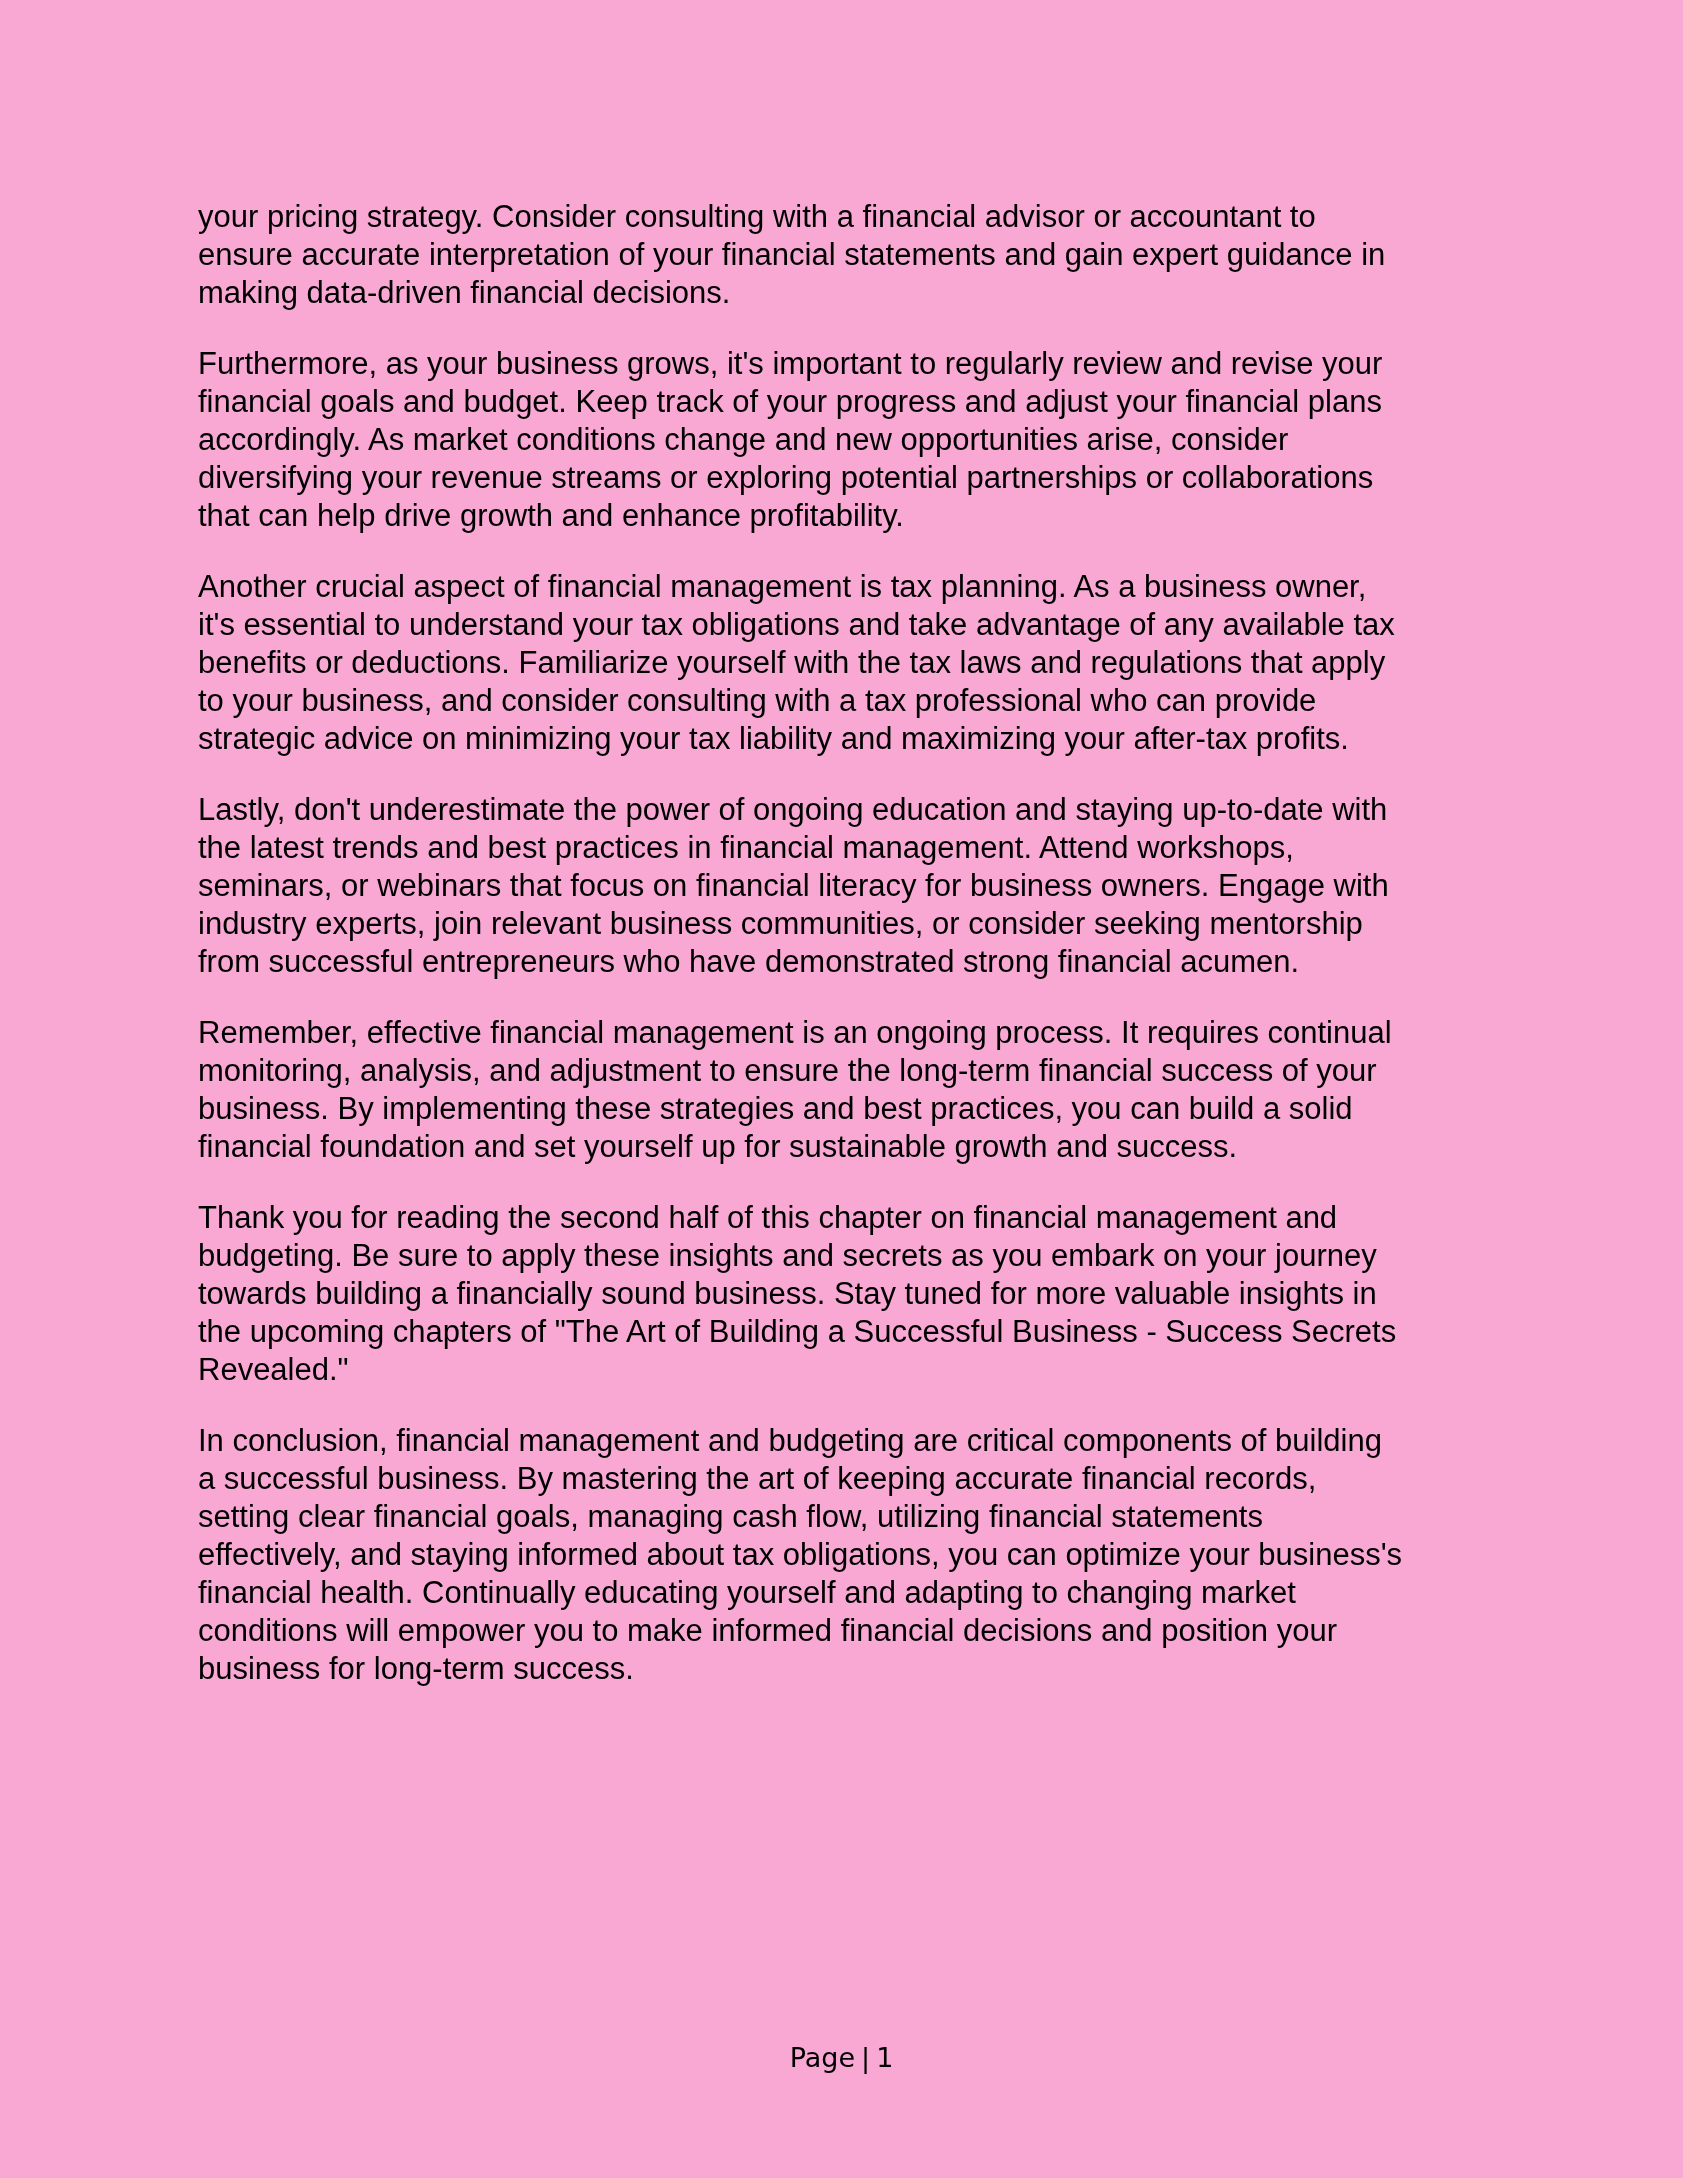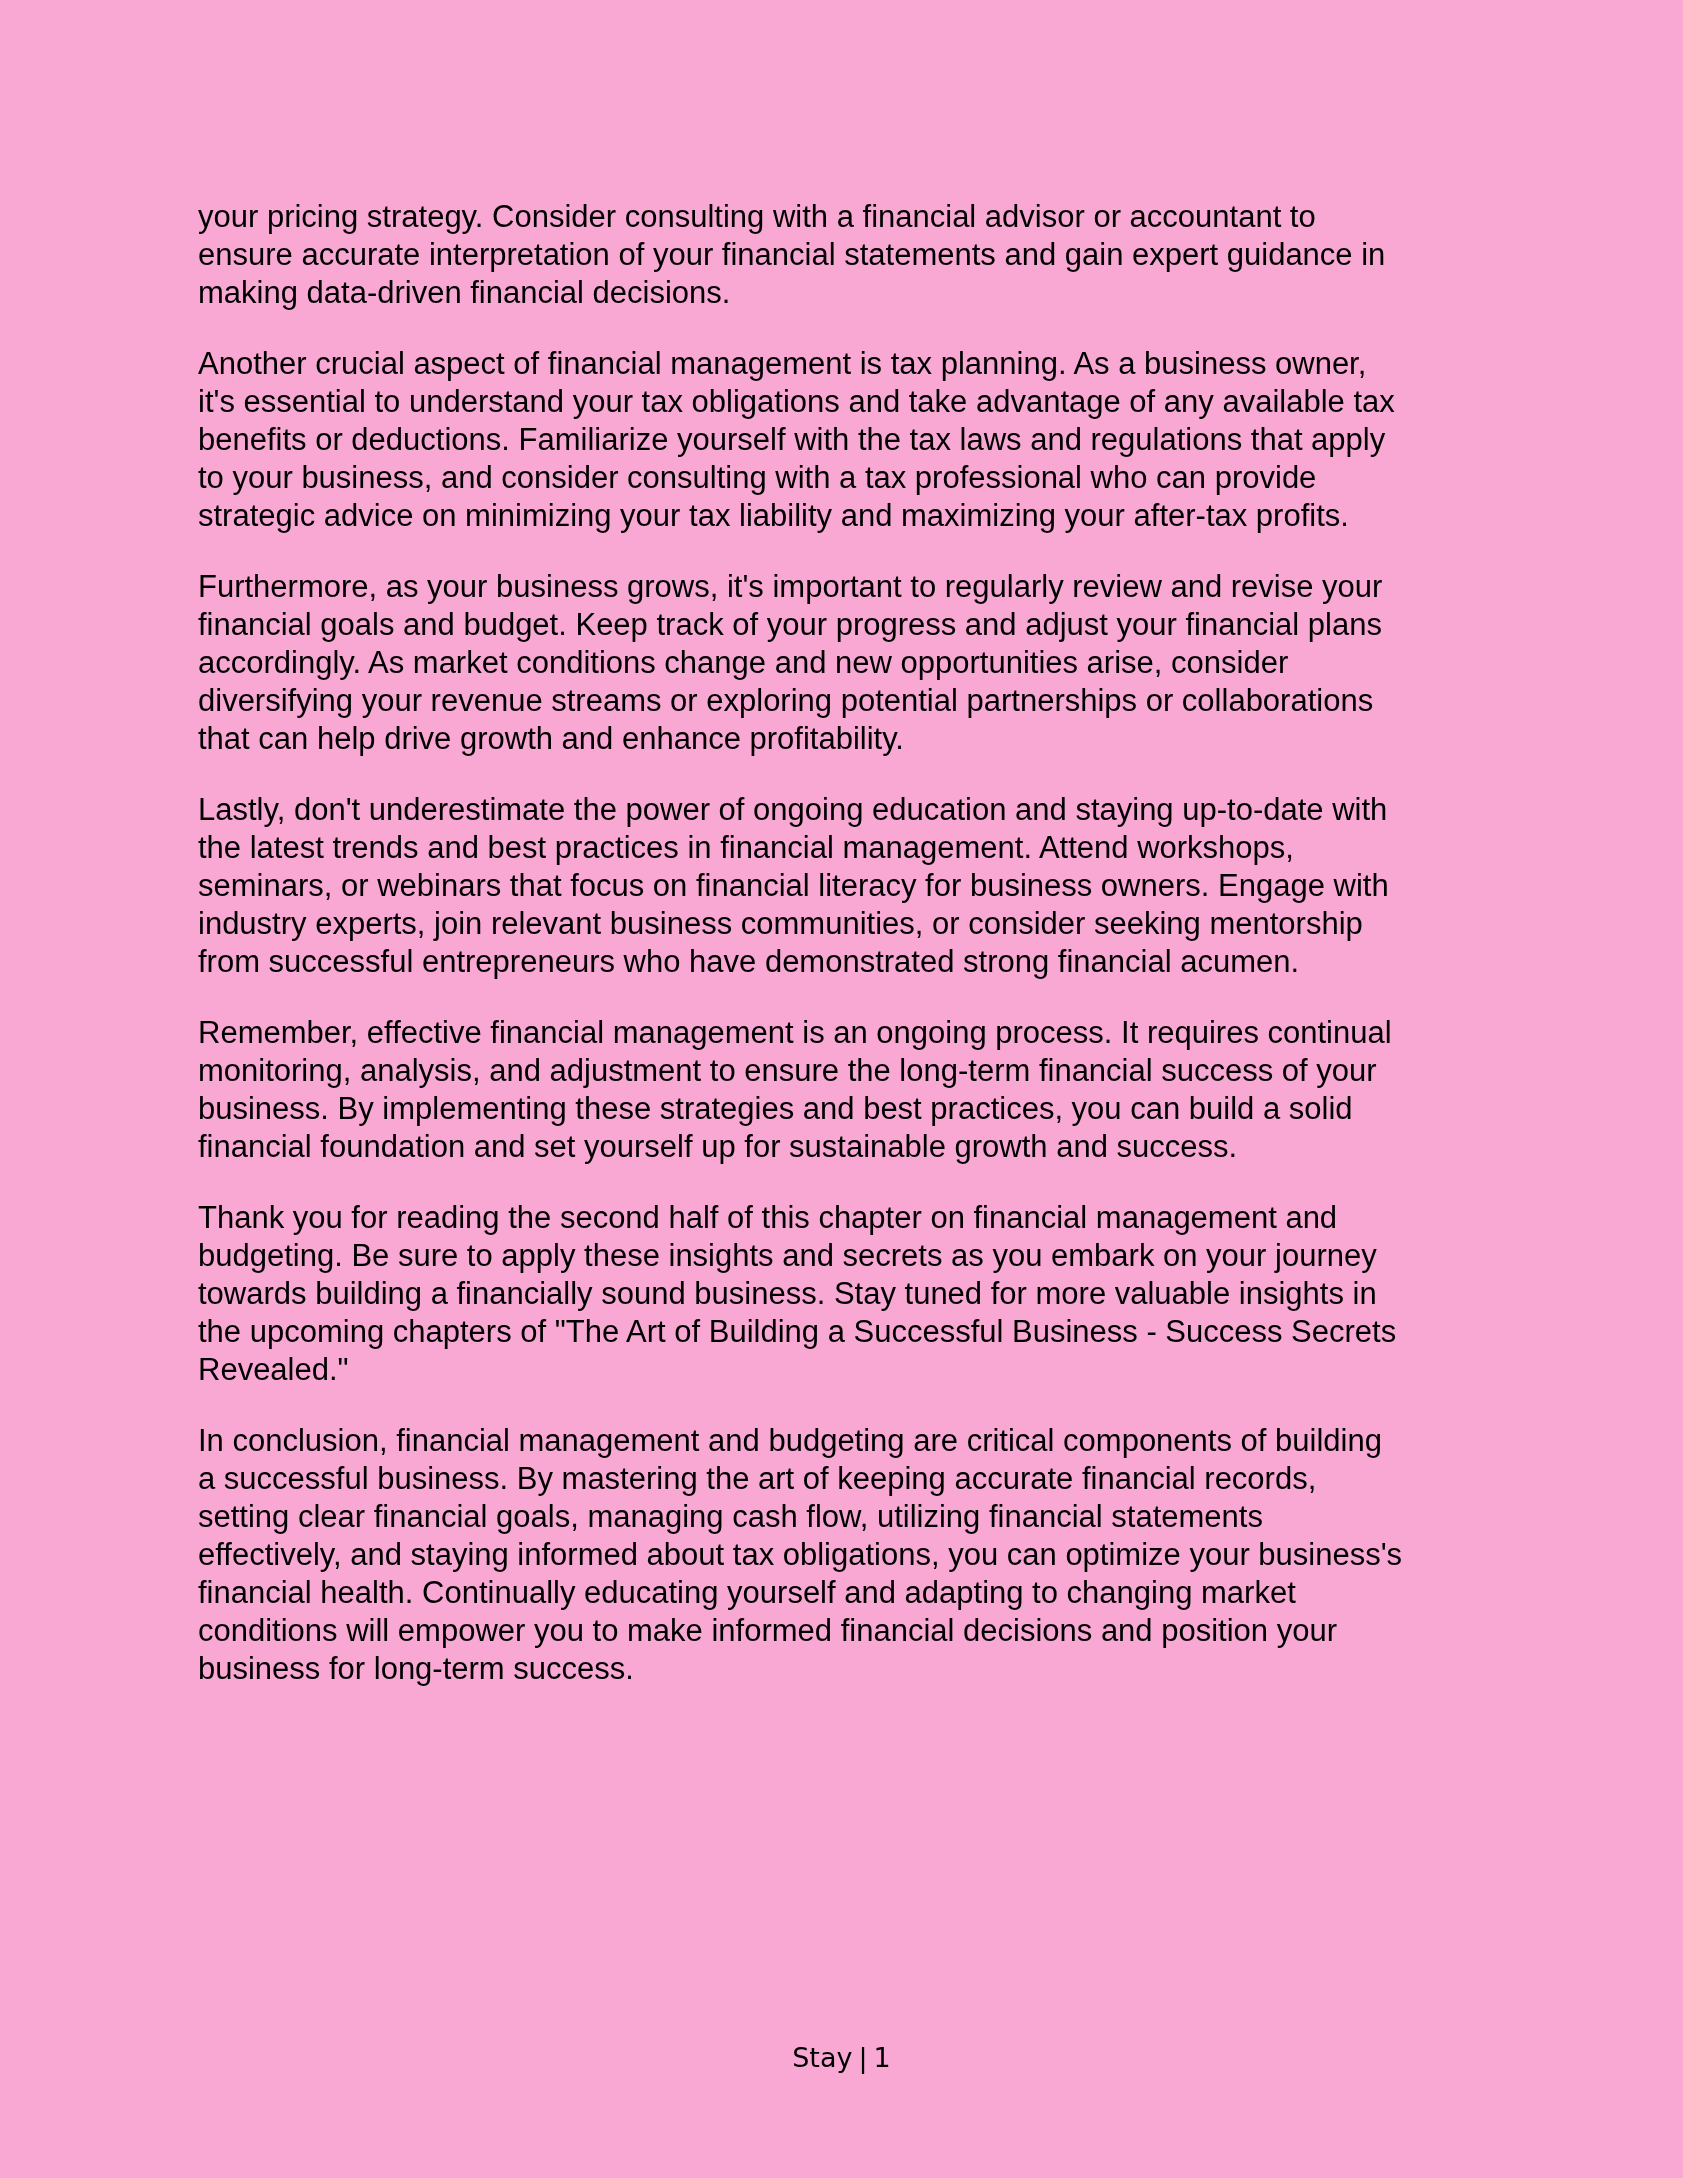--- a/index.html
+++ b/index.html
@@ -47,30 +47,30 @@
     .footer .sep { padding: 0 6px; }
   </style>
 </head>
 <body>
 
 <div class="page">
   <div class="content">
     <p class="para">your pricing strategy. Consider consulting with a financial advisor or accountant to
 ensure accurate interpretation of your financial statements and gain expert guidance in
 making data-driven financial decisions.</p>
+    <p class="para">Furthermore, as your business grows, it's important to regularly review and revise your
+financial goals and budget. Keep track of your progress and adjust your financial plans
+accordingly. As market conditions change and new opportunities arise, consider
+diversifying your revenue streams or exploring potential partnerships or collaborations
+that can help drive growth and enhance profitability.</p>
     <p class="para">Another crucial aspect of financial management is tax planning. As a business owner,
 it's essential to understand your tax obligations and take advantage of any available tax
 benefits or deductions. Familiarize yourself with the tax laws and regulations that apply
 to your business, and consider consulting with a tax professional who can provide
 strategic advice on minimizing your tax liability and maximizing your after-tax profits.</p>
-    <p class="para">Furthermore, as your business grows, it's important to regularly review and revise your
-financial goals and budget. Keep track of your progress and adjust your financial plans
-accordingly. As market conditions change and new opportunities arise, consider
-diversifying your revenue streams or exploring potential partnerships or collaborations
-that can help drive growth and enhance profitability.</p>
     <p class="para">Lastly, don't underestimate the power of ongoing education and staying up-to-date with
 the latest trends and best practices in financial management. Attend workshops,
 seminars, or webinars that focus on financial literacy for business owners. Engage with
 industry experts, join relevant business communities, or consider seeking mentorship
 from successful entrepreneurs who have demonstrated strong financial acumen.</p>
     <p class="para">Remember, effective financial management is an ongoing process. It requires continual
 monitoring, analysis, and adjustment to ensure the long-term financial success of your
 business. By implementing these strategies and best practices, you can build a solid
 financial foundation and set yourself up for sustainable growth and success.</p>
     <p class="para">Thank you for reading the second half of this chapter on financial management and
@@ -81,16 +81,16 @@
     <p class="para">In conclusion, financial management and budgeting are critical components of building
 a successful business. By mastering the art of keeping accurate financial records,
 setting clear financial goals, managing cash flow, utilizing financial statements
 effectively, and staying informed about tax obligations, you can optimize your business's
 financial health. Continually educating yourself and adapting to changing market
 conditions will empower you to make informed financial decisions and position your
 business for long-term success.</p>
   </div>
 
   <div class="footer">
-    <span>Stay</span><span class="sep">|</span><span>1</span>
+    <span>Page</span><span class="sep">|</span><span>1</span>
   </div>
 </div>
 
 
 </body></html>

